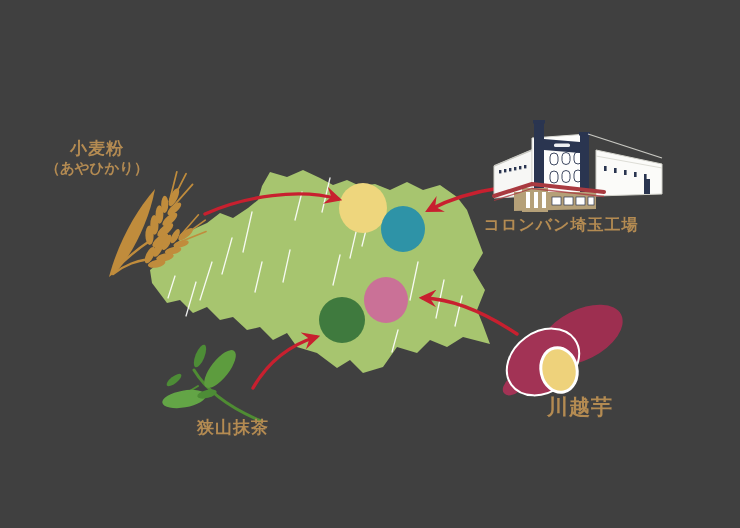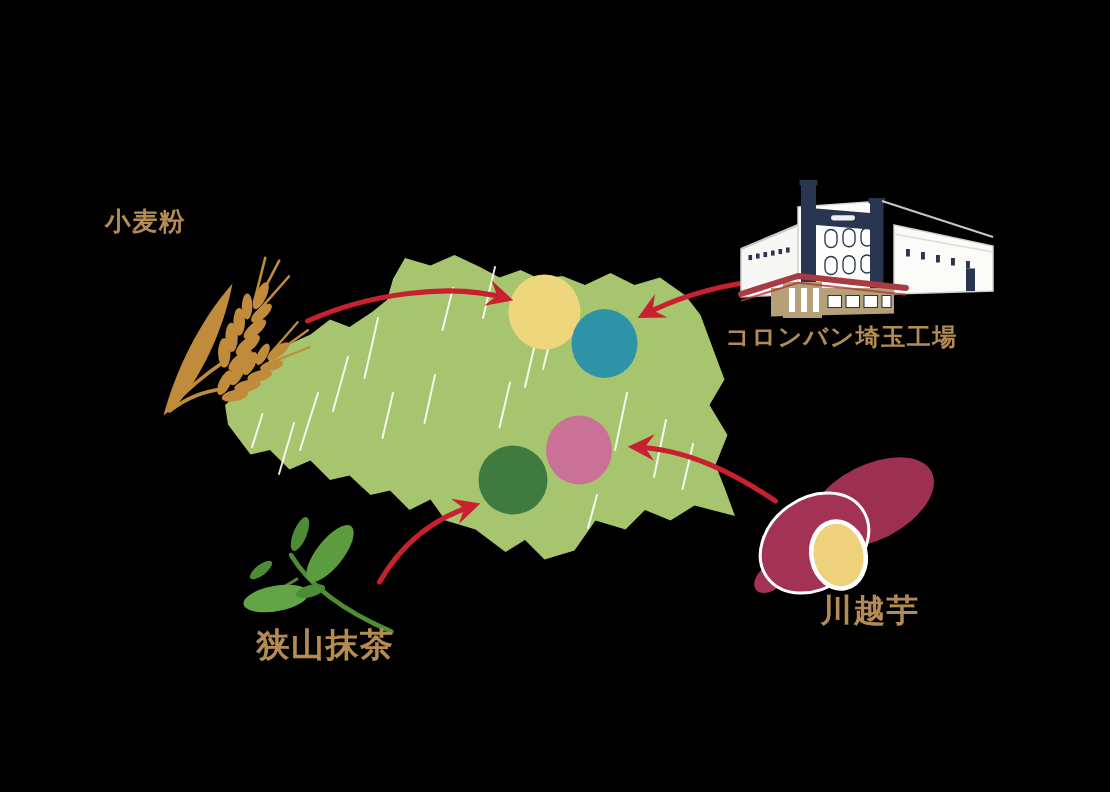--- a/index.html
+++ b/index.html
@@ -1,28 +1,28 @@
 <!DOCTYPE html>
 <html><head>
 <meta charset="utf-8">
 <style>
   html,body{margin:0;padding:0;background:#fff;}
   .stage{
-    position:relative;width:740px;height:528px;background:#000000;
+    position:relative;width:740px;height:528px;background:#404040;
     overflow:hidden;font-family:"DejaVu Serif","Liberation Serif",serif;
   }
   .stage svg{position:absolute;left:0;top:0;}
   .label{
     position:absolute;color:#b48b52;font-weight:bold;text-align:center;
     line-height:1.3;letter-spacing:1px;
   }
   #wheat-label{left:18px;top:137px;width:158px;font-size:17px;}
   #wheat-label .sub{display:block;font-size:14.5px;letter-spacing:0;}
   #factory-label{left:476px;top:215px;width:170px;font-size:16px;}
-  #matcha-label{left:156px;top:416px;width:122px;font-size:22px;}
+  #matcha-label{left:172px;top:416px;width:122px;font-size:17px;}
   #potato-label{left:528px;top:393px;width:104px;font-size:21px;}
 </style>
 </head>
 <body>
 
 <div class="stage">
 
   <svg width="740" height="528" viewBox="0 0 740 528">
     <defs>
       <marker id="ah" viewBox="0 0 10 10" refX="7.5" refY="5" markerWidth="5.2" markerHeight="5.2" orient="auto-start-reverse">
@@ -152,17 +152,18 @@
           <rect x="96" y="89" width="6" height="8"></rect>
       </g>
 
       <path d="M2,88 L40,76 L112,84" stroke="#a93a40" stroke-width="4" fill="none" stroke-linejoin="round" stroke-linecap="round"></path>
       <path d="M2,92.5 L40,80.5 L112,88.5" stroke="#a93a40" stroke-width="1.3" opacity="0.8" fill="none" stroke-linejoin="round"></path>
     </g>
   </svg>
 
   <div class="label" id="wheat-label">
     <span>小麦粉</span>
+    <span class="sub">（あやひかり）</span>
   </div>
   <div class="label" id="factory-label">コロンバン埼玉工場</div>
   <div class="label" id="matcha-label">狭山抹茶</div>
   <div class="label" id="potato-label">川越芋</div>
 </div>
 
 </body></html>

